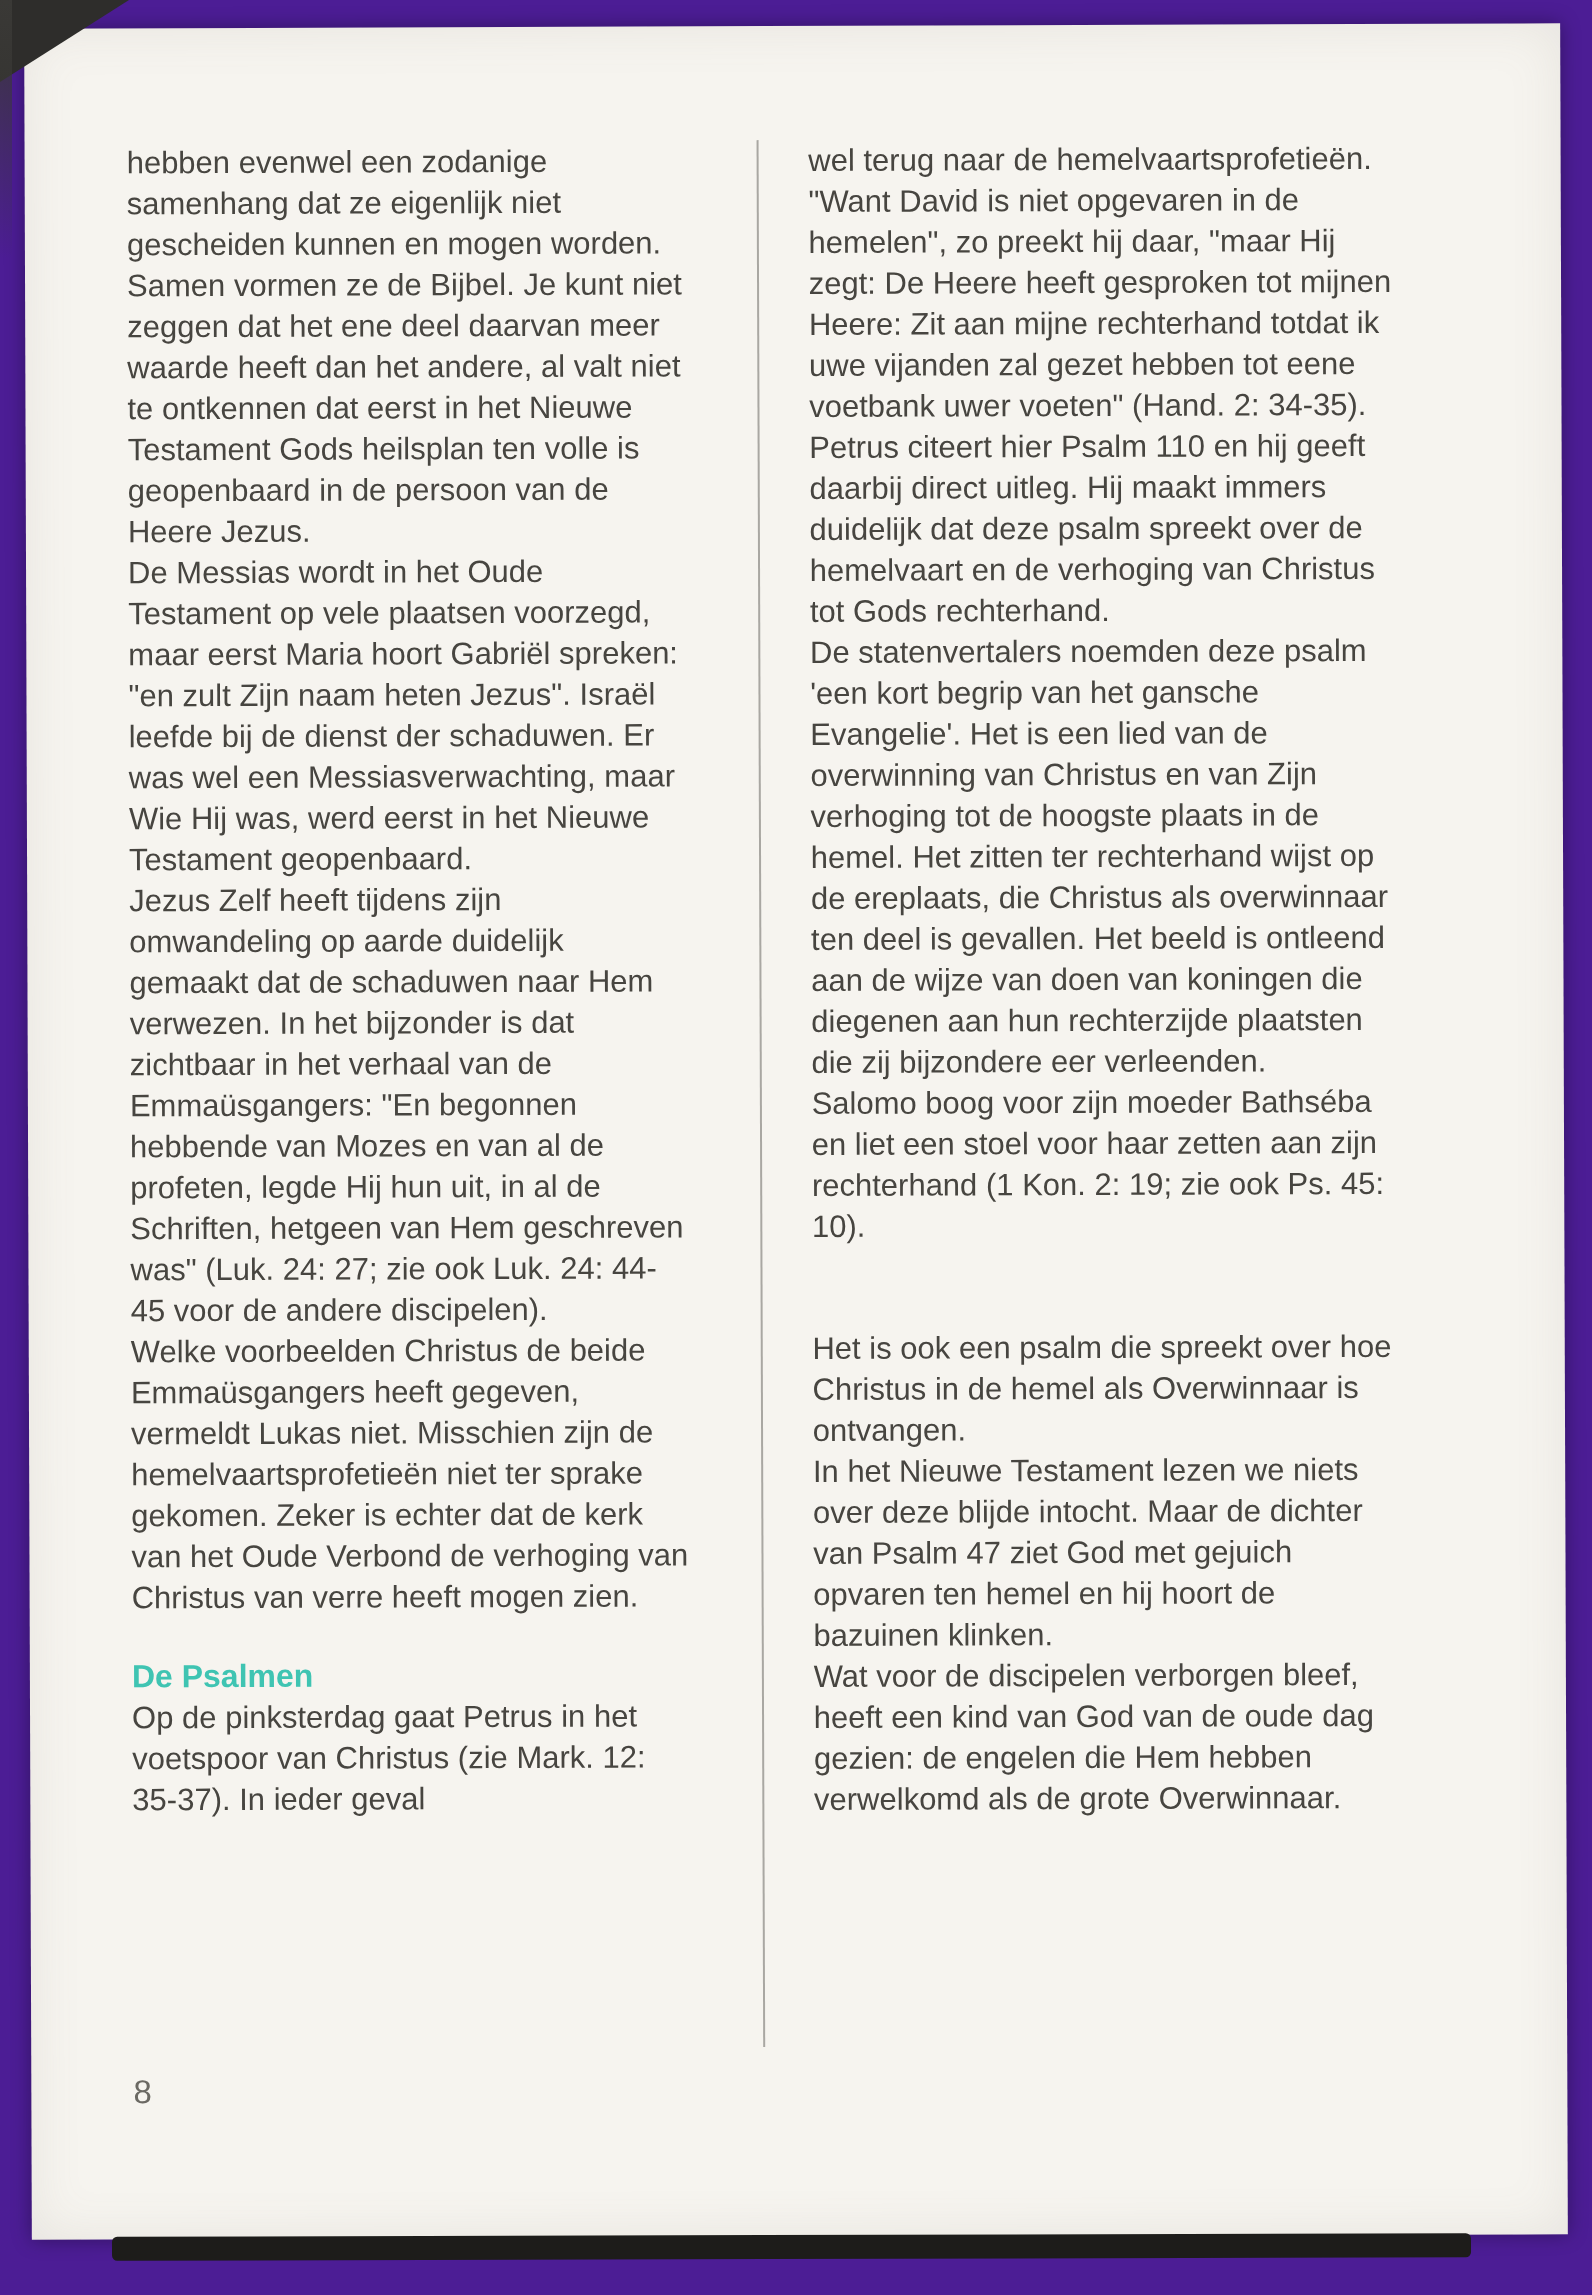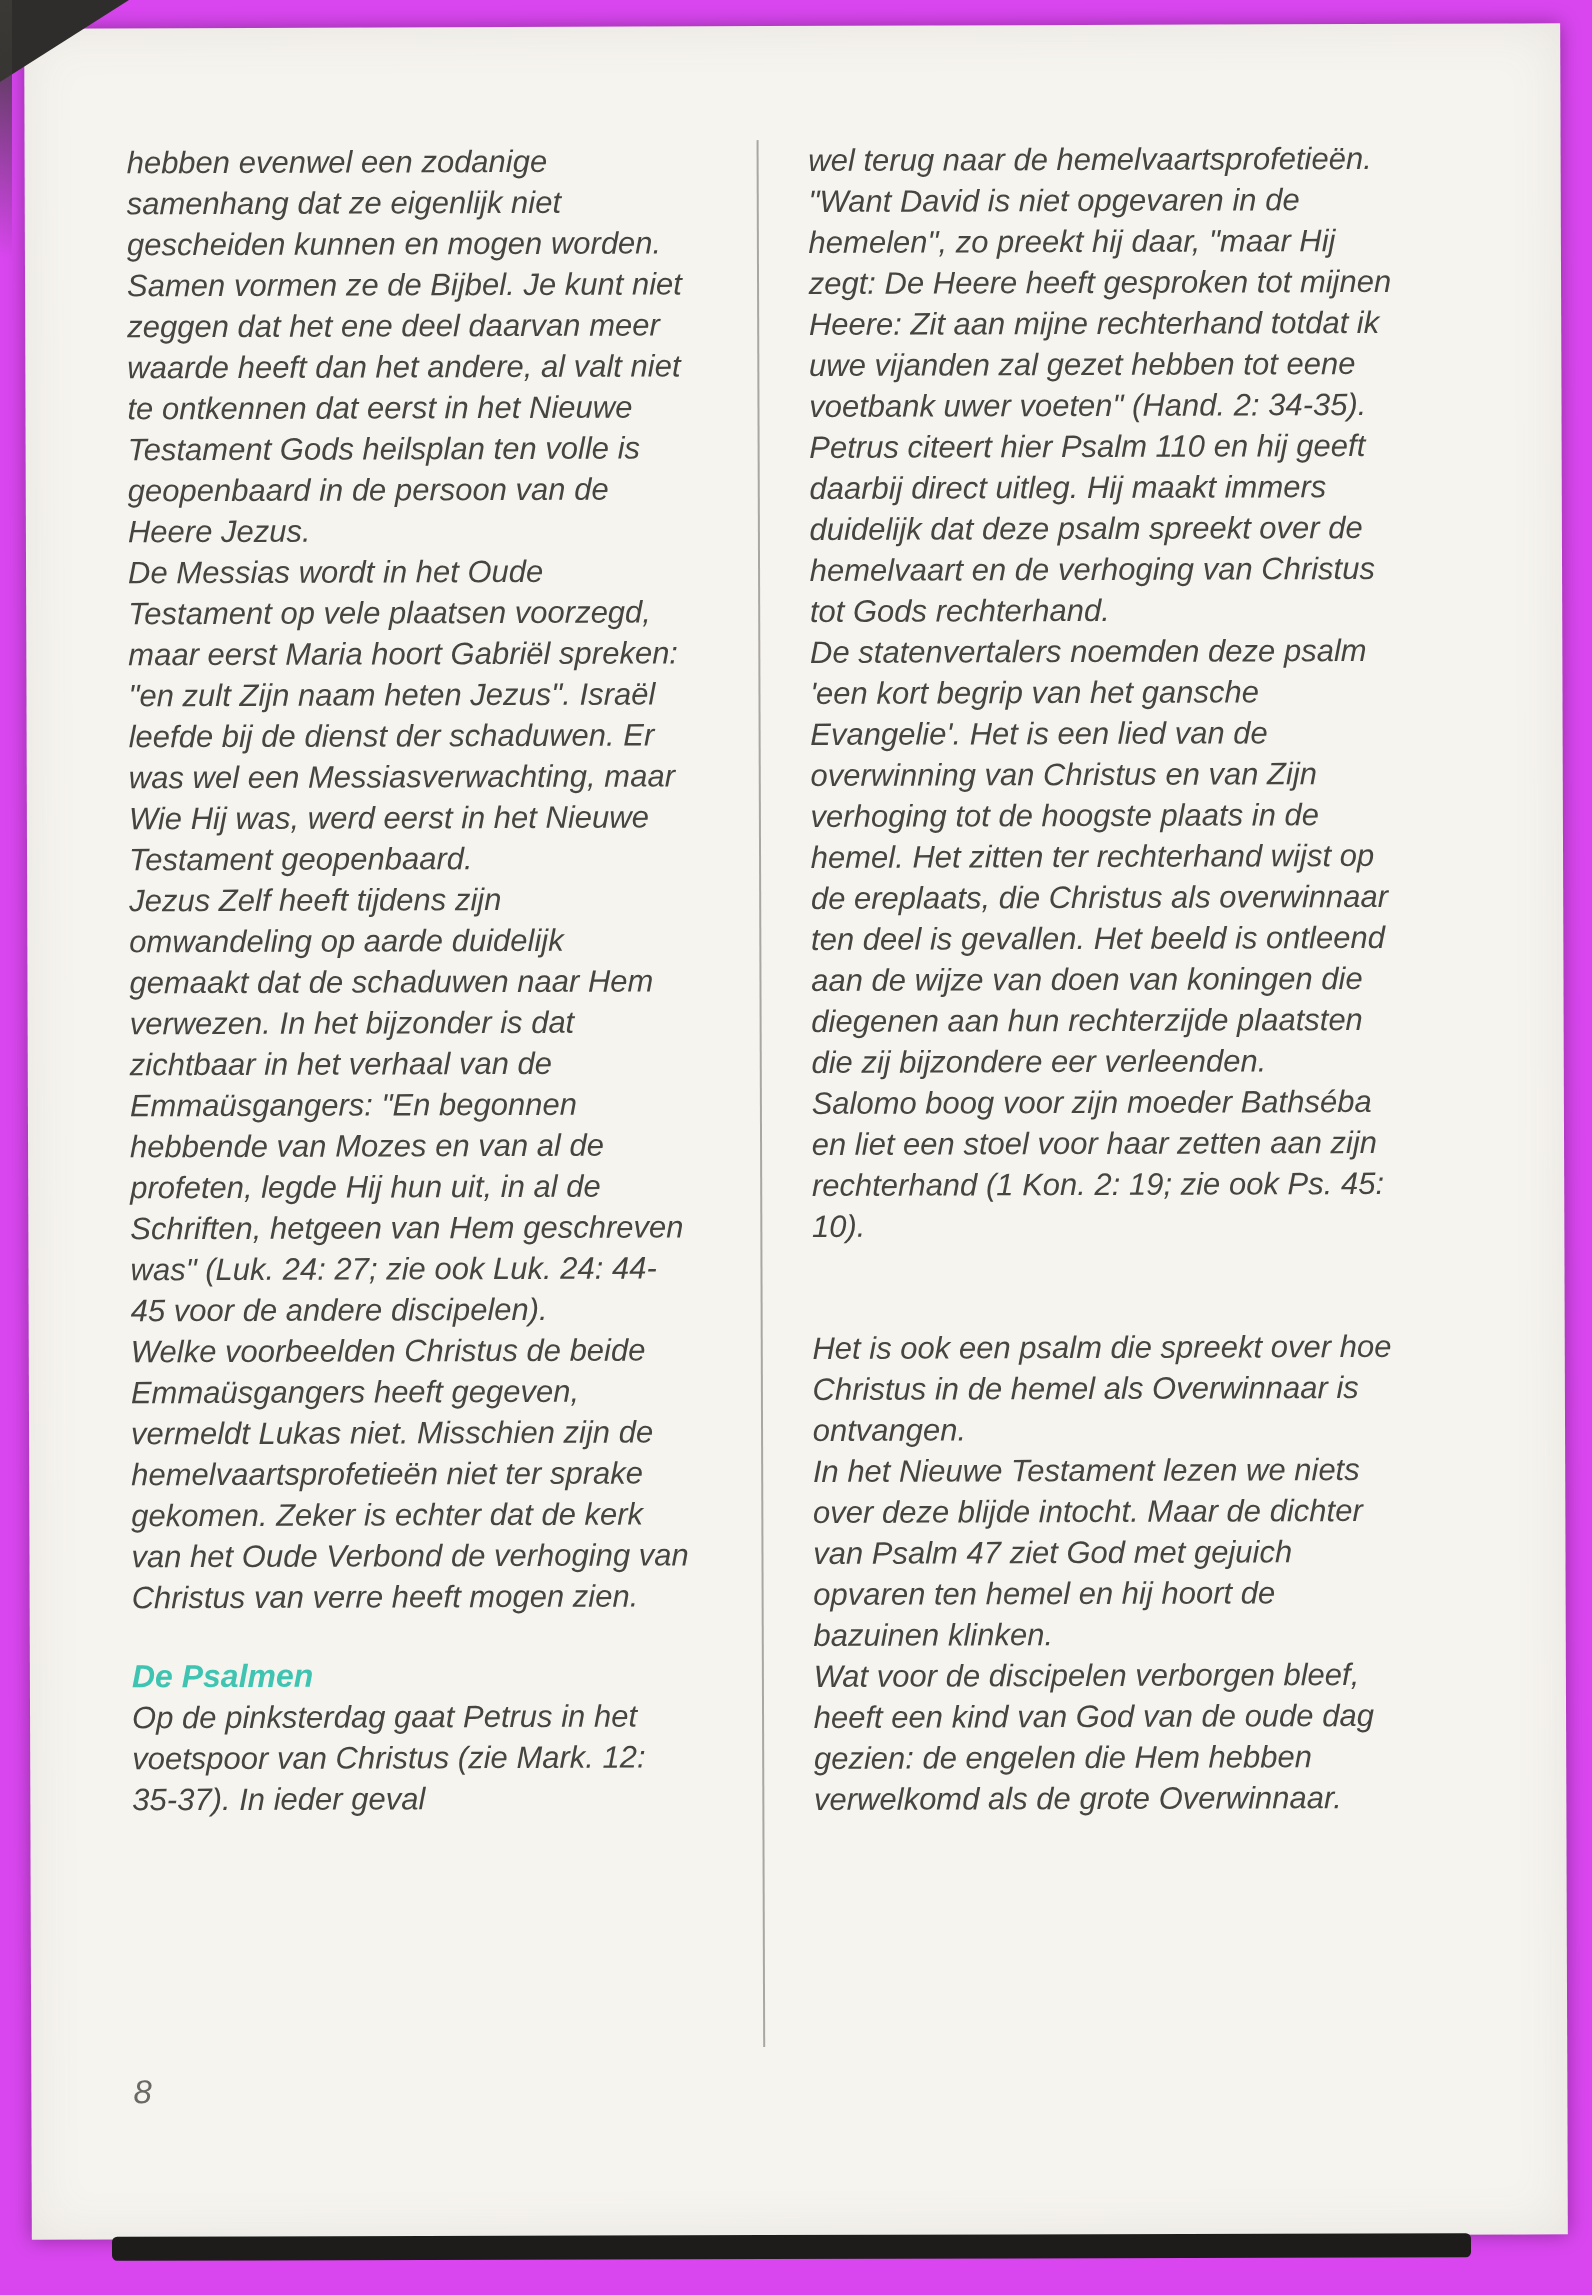--- a/index.html
+++ b/index.html
@@ -5,23 +5,22 @@
   html, body {
     margin: 0;
     padding: 0;
     background: #9e9e9e;
     font-family: "Liberation Sans", "DejaVu Sans", sans-serif;
   }
   .scene {
     position: relative;
     width: 1592px;
     height: 2295px;
-    background: #d946ef;
+    background: #4c1d95;
     overflow: hidden;
-    font-style: italic;
   }
   
   .edge-top-left {
     position: absolute;
     left: 0; top: 0;
     width: 0; height: 0;
     border-top: 82px solid #2e2d2b;
     border-right: 129px solid transparent;
     z-index: 3;
   }

